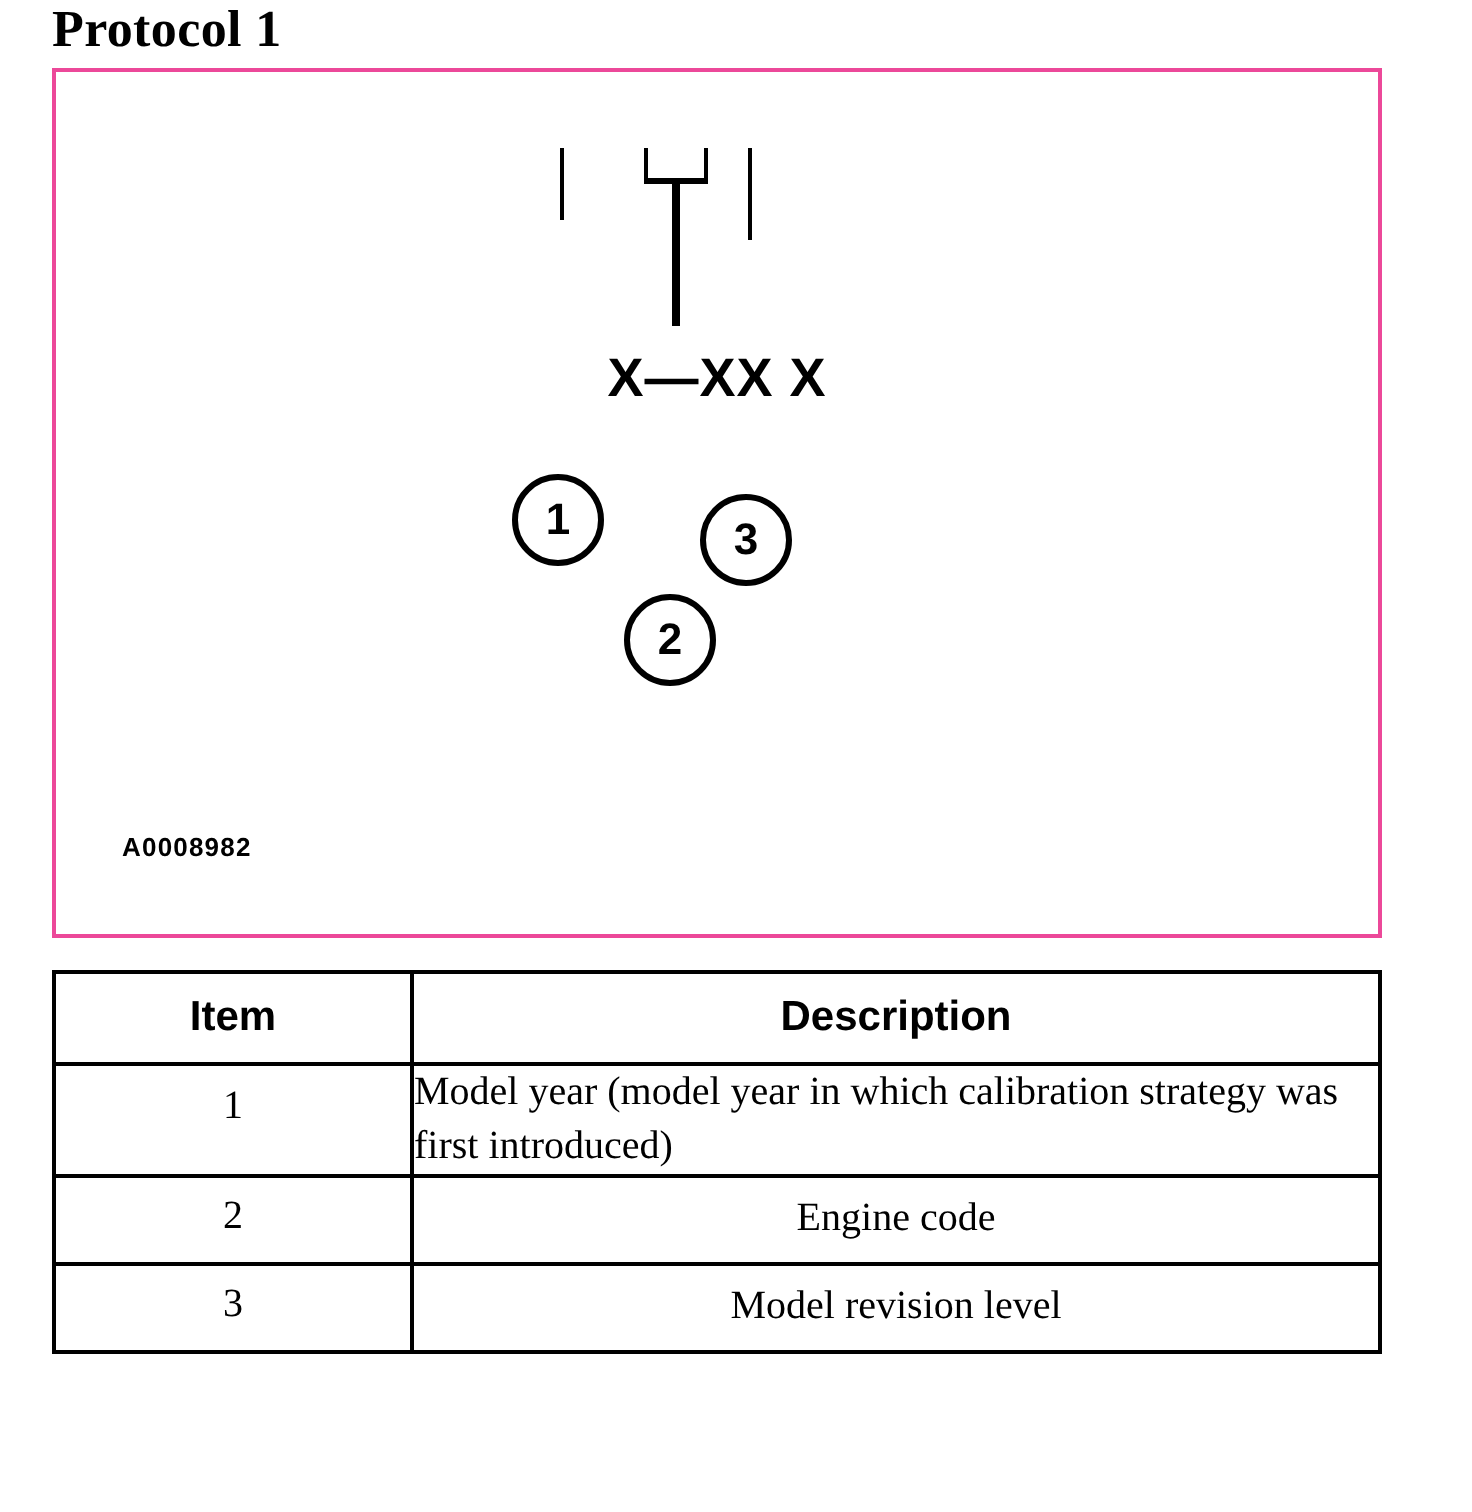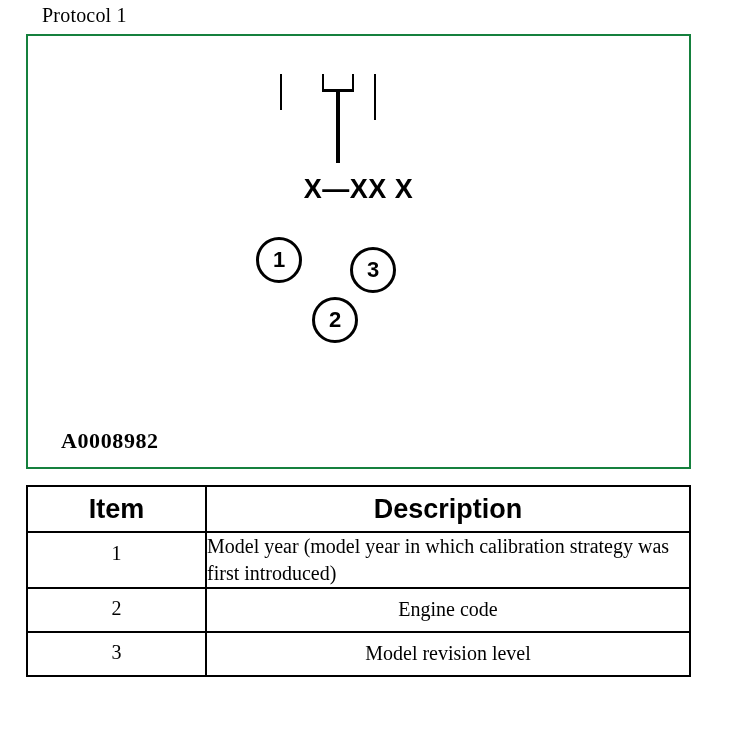--- a/index.html
+++ b/index.html
@@ -15,36 +15,35 @@
     color: #000000;
     overflow: hidden;
   }
 
   
   .page-title {
     position: absolute;
     left: 26px;
     top: 2px;
     font-family: "Liberation Serif", serif;
-    font-weight: normal;
-    font-size: 20px;
+    font-weight: bold;
+    font-size: 26px;
     line-height: 26px;
     letter-spacing: 0.2px;
     white-space: nowrap;
-    margin-left: 16px;
   }
 
   
   .figure-box {
     position: absolute;
     left: 26px;
     top: 34px;
     width: 665px;
     height: 435px;
-    border: 2px solid #15803d;
+    border: 2px solid #ec4899;
     box-sizing: border-box;
     background: #ffffff;
   }
 
   .figure-inner {
     position: absolute;
     inset: 0;
   }
 
   
@@ -127,24 +126,24 @@
     left: 308px;
     top: 53px;
     width: 4px;
     height: 74px;
   }
 
   
   .figure-id {
     position: absolute;
     left: 33px;
-    top: 392px;
-    font-family: Liberation Serif, serif;
-    font-weight: bold;
-    font-size: 22px;
+    top: 380px;
+    font-family: Liberation Sans, sans-serif;
+    font-weight: bold;
+    font-size: 13px;
     letter-spacing: 0.6px;
     white-space: nowrap;
   }
 
   
   .data-table {
     position: absolute;
     left: 26px;
     top: 485px;
     width: 665px;
@@ -156,21 +155,21 @@
     border: 2px solid #000000;
     padding: 0;
     vertical-align: top;
   }
   .col-item  { width: 179px; }
   .col-desc  { width: auto; }
 
   .data-table thead th {
     font-family: "Liberation Sans", sans-serif;
     font-weight: bold;
-    font-size: 27px;
+    font-size: 21px;
     text-align: center;
     height: 44px;
     line-height: 44px;
     padding: 0 4px;
   }
 
   .cell-item {
     font-family: "Liberation Serif", serif;
     font-size: 20px;
     text-align: center;

